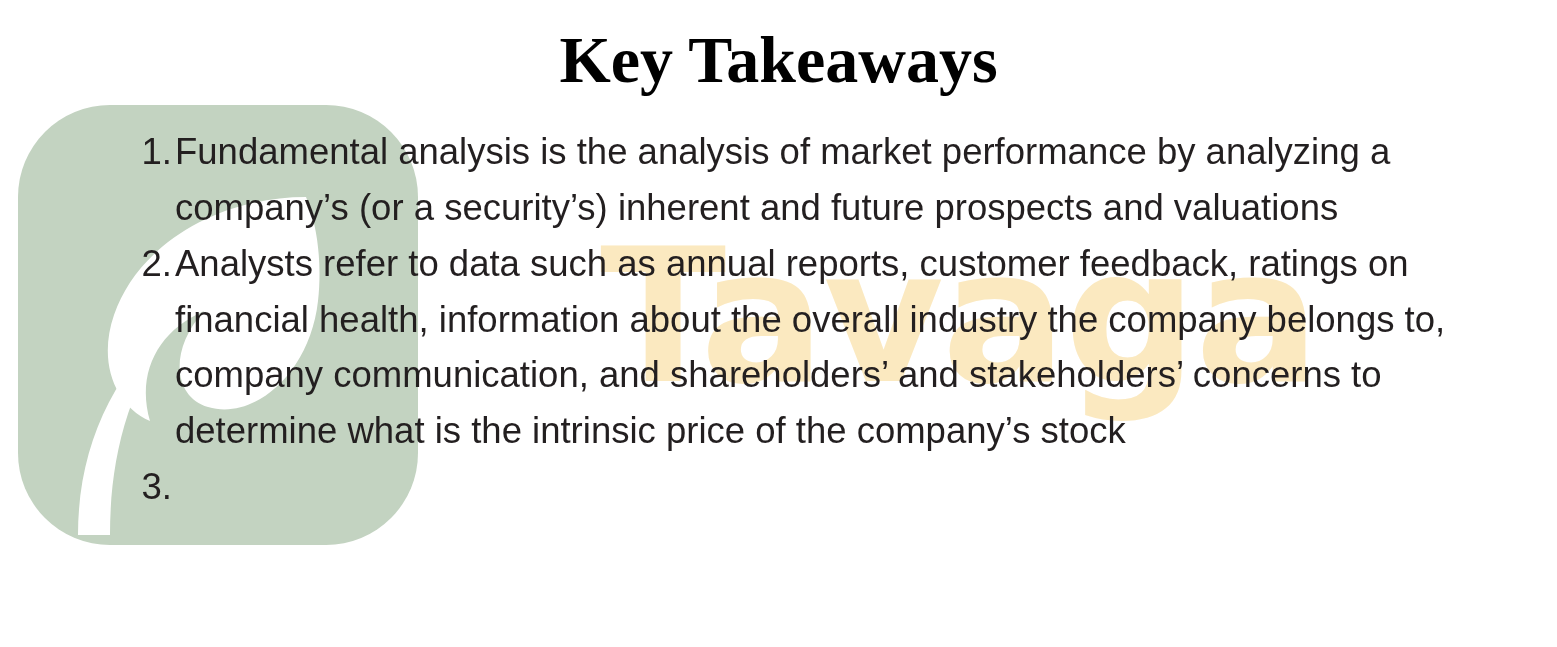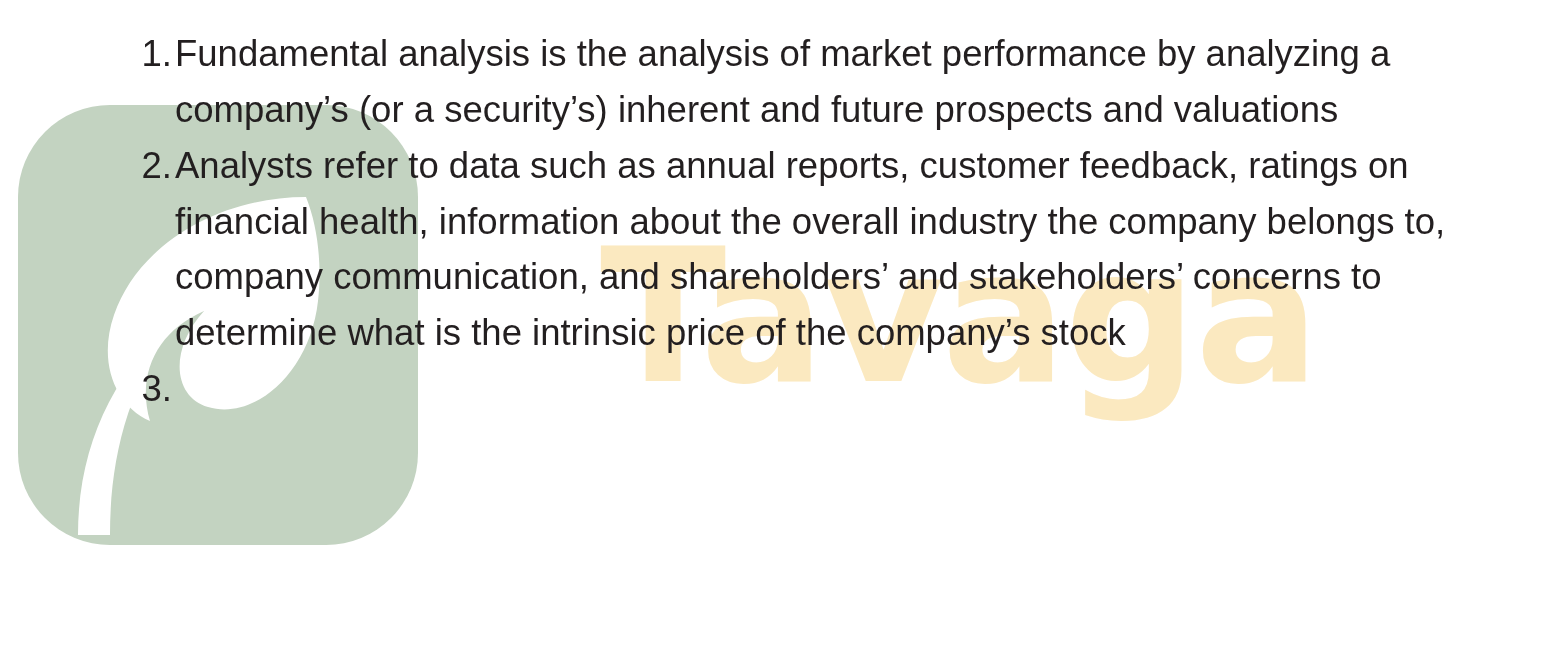--- a/index.html
+++ b/index.html
@@ -93,20 +93,21 @@
 <div id="watermark">
   <svg class="wm-mark" viewBox="0 0 400 440">
     <rect x="0" y="0" width="400" height="440" rx="92" ry="92" fill="#c3d3c1"></rect>
     <path d="M288 92 C200 92 120 140 96 210 C80 256 96 300 132 316 C118 268 140 226 186 206 C150 246 156 292 190 302 C236 316 292 268 300 196 C304 160 300 122 288 92 Z" fill="#ffffff"></path>
     <path d="M60 430 C60 340 96 266 160 212 C108 284 92 356 92 430 Z" fill="#ffffff"></path>
   </svg>
   <div class="wm-text">Tavaga</div>
 </div>
 
 <div id="content">
+  <h1 id="page-title">Key Takeaways</h1>
 
   <ol class="takeaways">
     <li>
       <span class="num">1.</span>
       <span class="txt">Fundamental analysis is the analysis of market performance by analyzing a company’s (or a security’s) inherent and future prospects and valuations</span>
     </li>
     <li>
       <span class="num">2.</span>
       <span class="txt">Analysts refer to data such as annual reports, customer feedback, ratings on financial health, information about the overall industry the company belongs to, company communication, and shareholders’ and stakeholders’ concerns to determine what is the intrinsic price of the company’s stock</span>
     </li>

